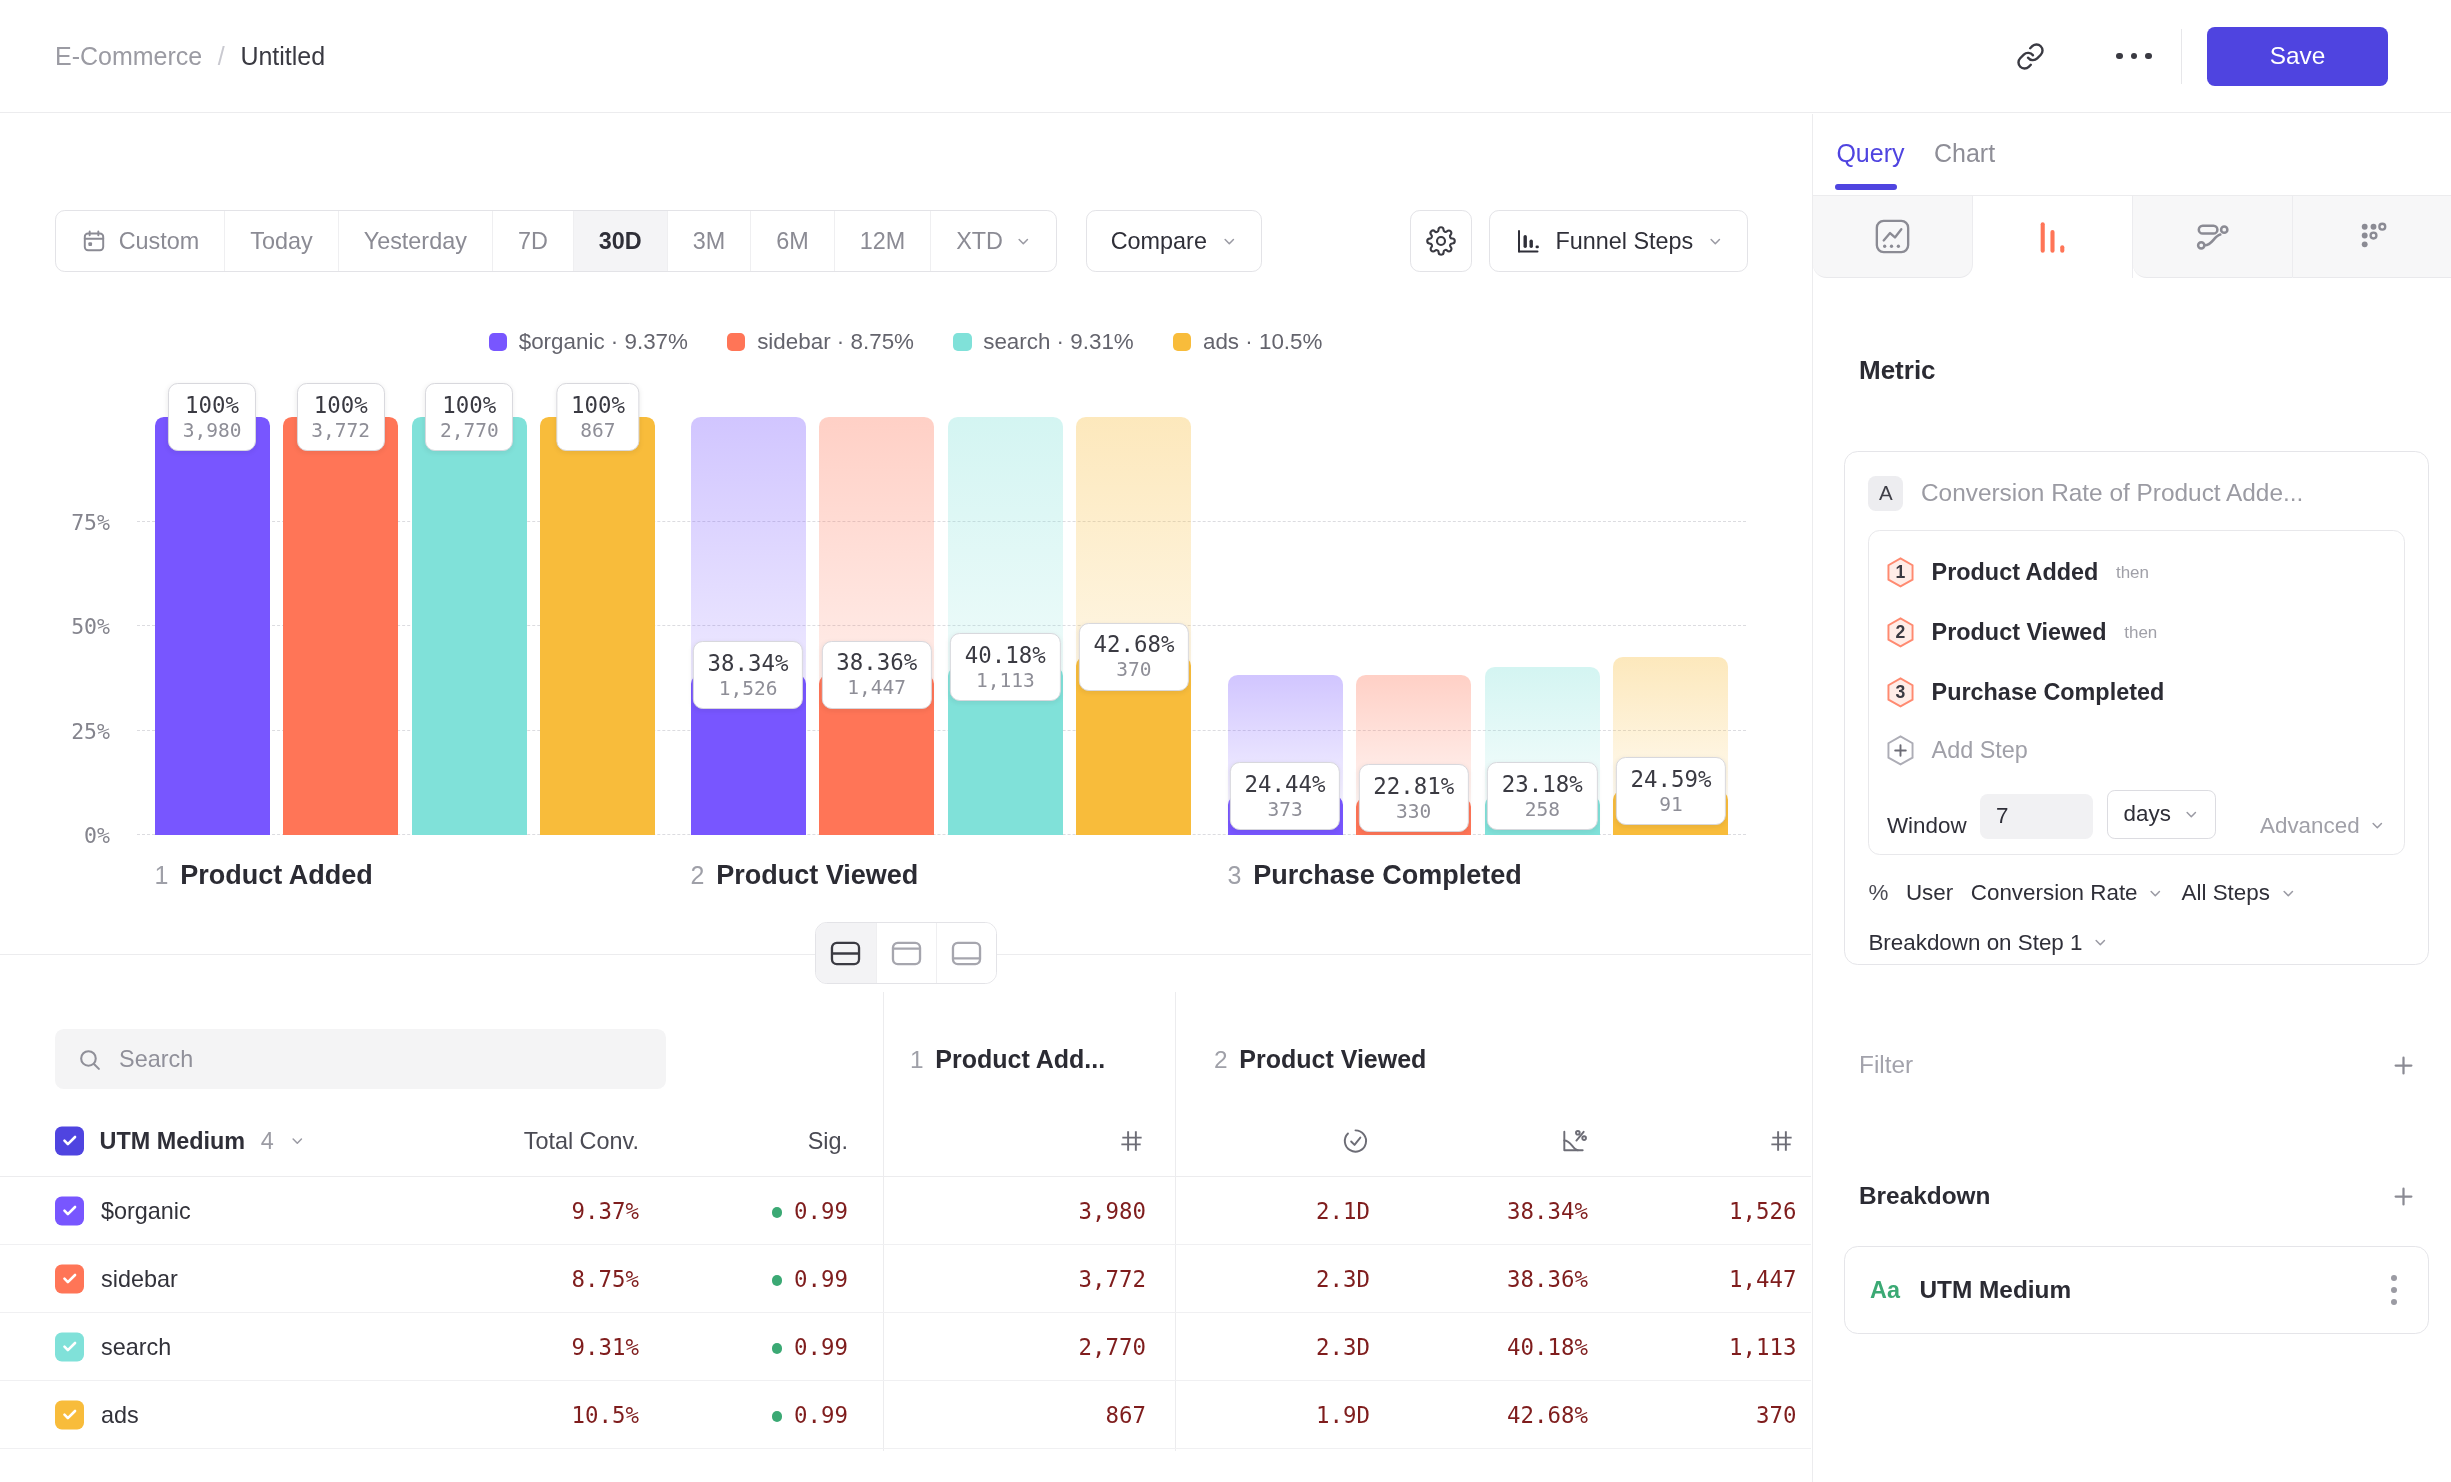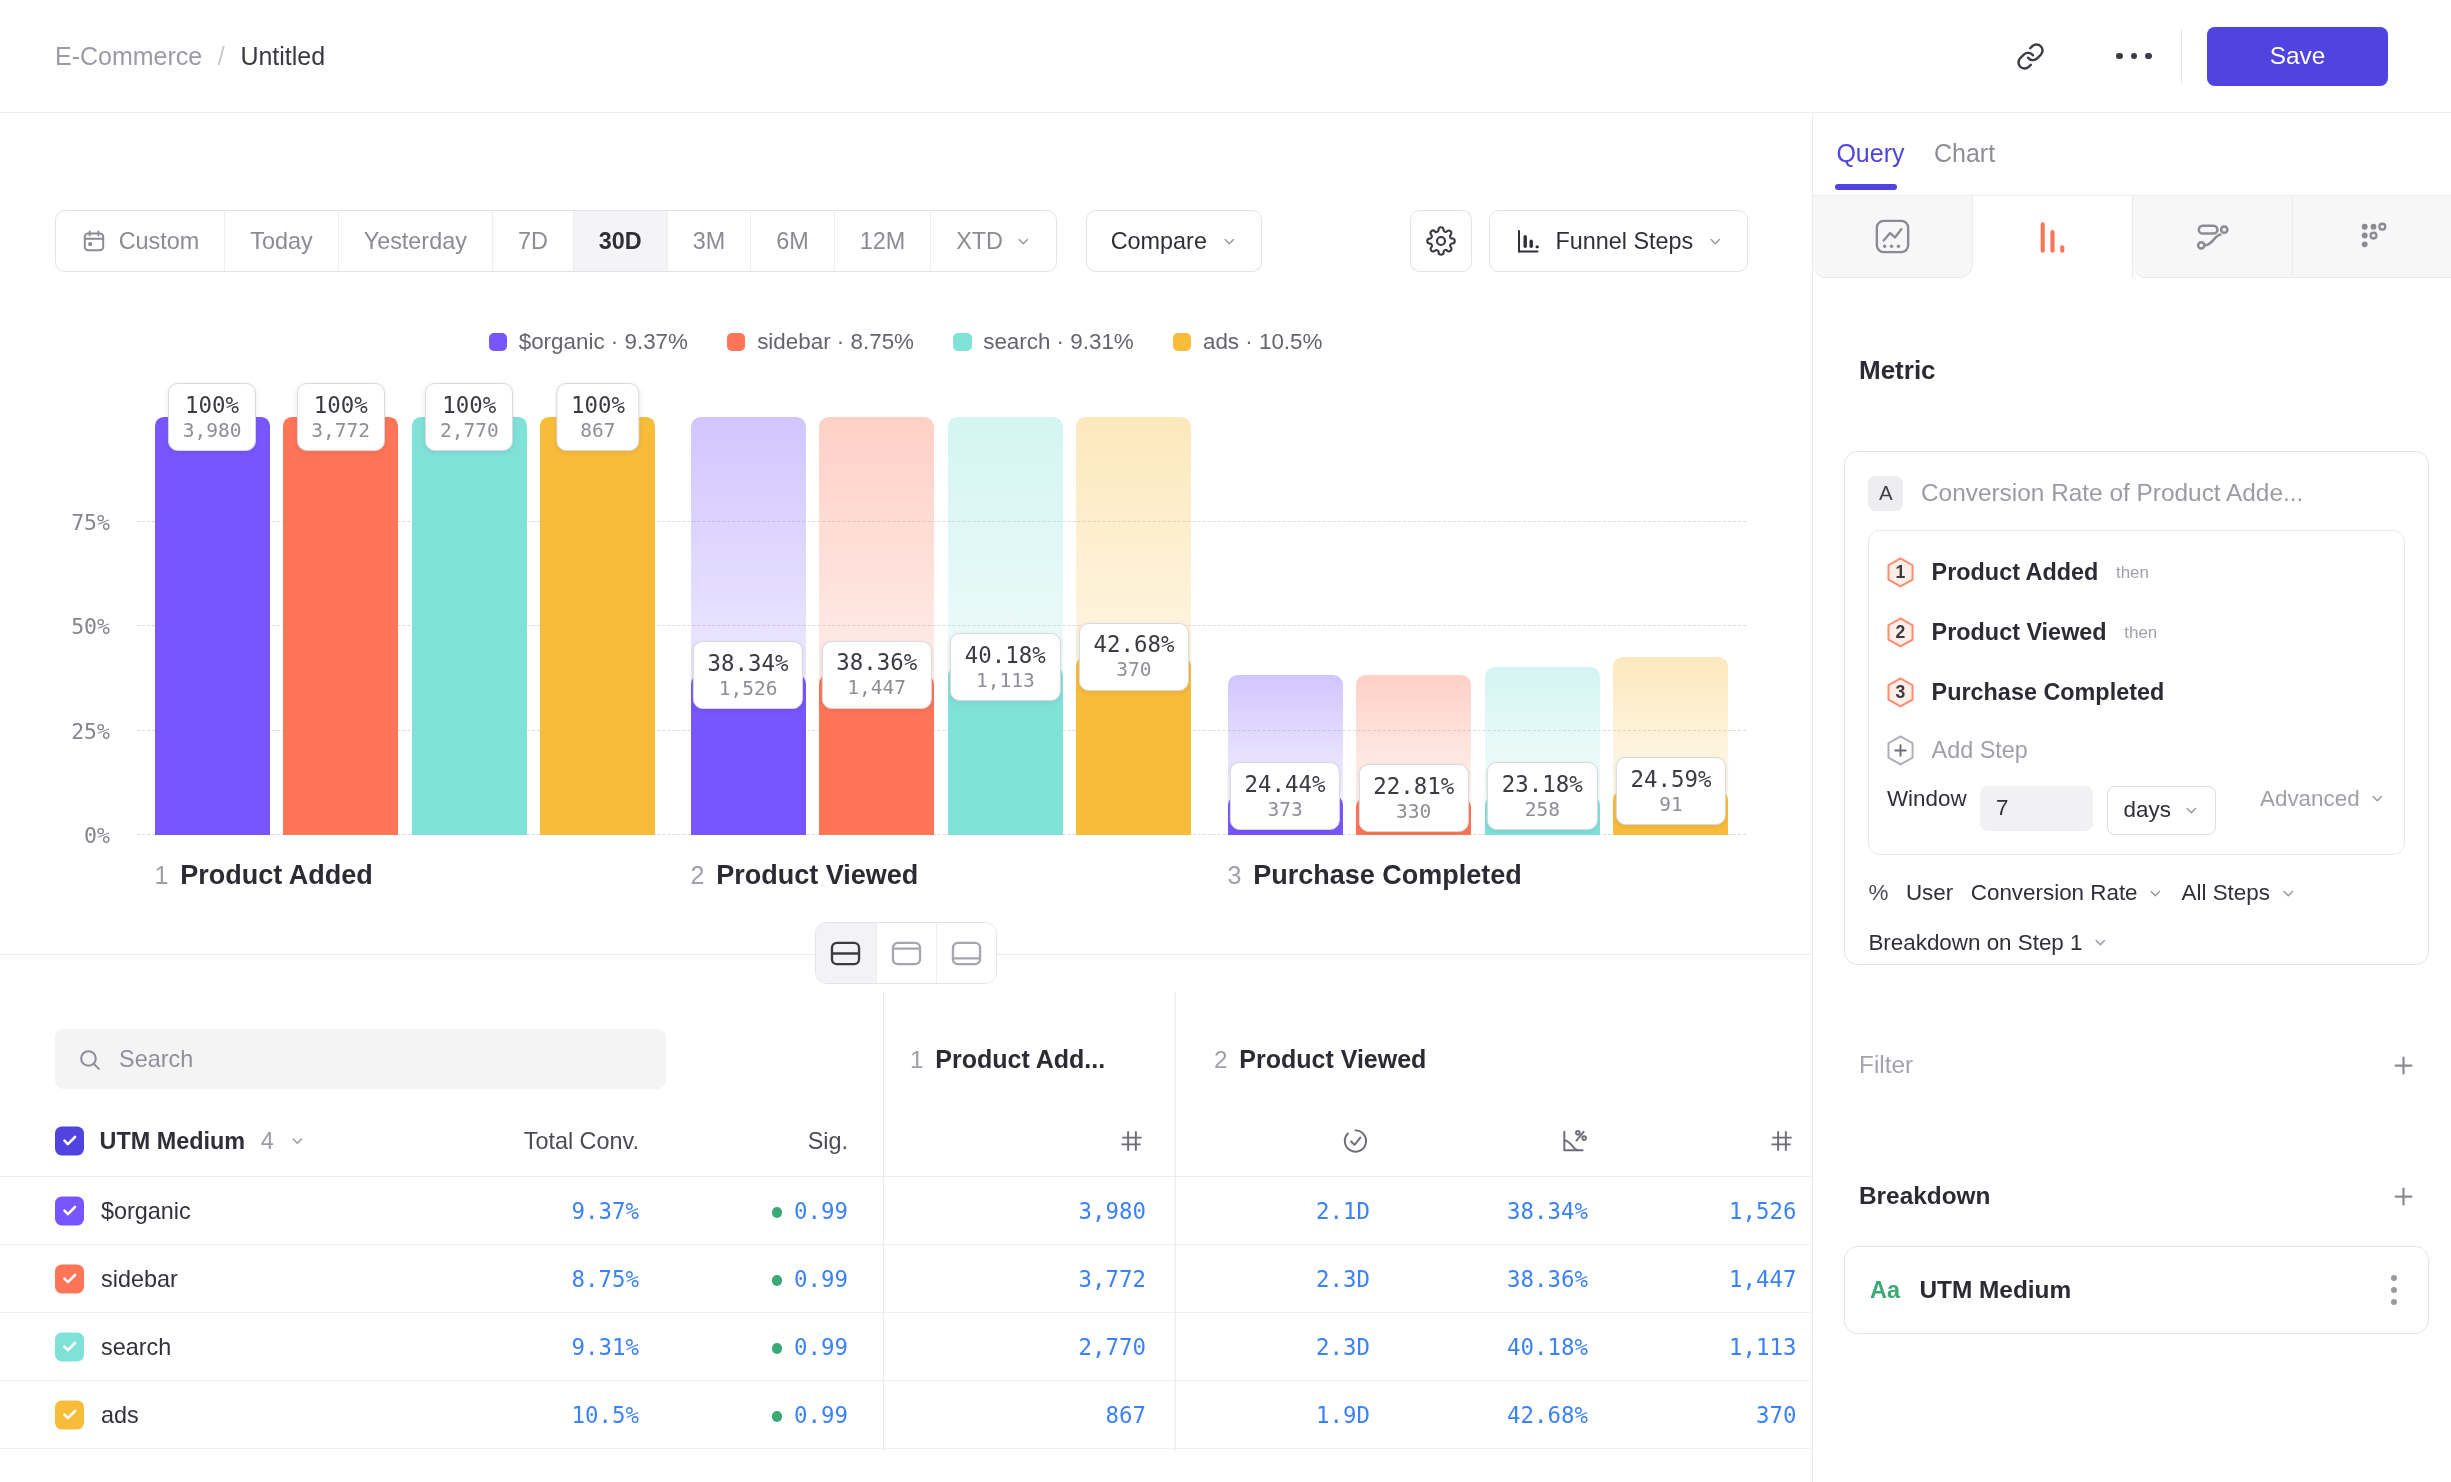--- a/index.html
+++ b/index.html
@@ -88,21 +88,21 @@
   .head-check svg,.row-check svg{width:19.5px;height:19.5px;}
   .group-head .g-lbl{font-size:23.4px;font-weight:700;color:#2f2f38;}
   .group-head .g-cnt{font-size:23.4px;color:#9b9ba3;}
   .hcell{position:absolute;top:50%;transform:translateY(-50%);font-size:23.4px;color:#4b4b54;font-weight:500;}
   .hicon{position:absolute;top:50%;transform:translateY(-50%);color:#6d6d76;}
   .hicon svg{width:29px;height:29px;display:block;}
   .t-rows{position:absolute;left:0;top:1063px;width:1811px;}
   .t-row{position:relative;width:100%;height:68px;border-bottom:1px solid #f0f0f2;}
   .row-check{position:absolute;left:55px;top:50%;transform:translateY(-50%);width:29px;height:29px;border-radius:6.8px;display:flex;align-items:center;justify-content:center;cursor:pointer;}
   .r-name{position:absolute;left:101px;top:50%;transform:translateY(-50%);font-size:23.4px;color:#32323a;}
-  .r-cell{position:absolute;top:50%;transform:translateY(-50%);font-family:var(--mono);font-size:22.4px;color:#3b82f6;white-space:nowrap;}
+  .r-cell{position:absolute;top:50%;transform:translateY(-50%);font-family:var(--mono);font-size:22.4px;color:#7f1d1d;white-space:nowrap;}
   .sig-dot{display:inline-block;width:10.7px;height:10.7px;border-radius:50%;margin-right:11.7px;vertical-align:1px;}
 
   
   .panel-tabs{position:absolute;left:0;top:0;width:100%;height:81px;}
   .ptab{position:absolute;top:25px;font-size:25px;cursor:pointer;}
   .ptab.q{left:23.4px;color:var(--accent);font-weight:500;}
   .ptab.c{left:121px;color:#8e8e97;}
   .ptab-underline{position:absolute;left:21.5px;top:70px;width:62px;height:5.9px;border-radius:2.9px;background:var(--accent);}
   .icon-tabs{position:absolute;left:0;top:81px;width:640px;height:82px;display:flex;border-top:1px solid var(--line);}
   .itab{width:160px;height:82px;display:flex;align-items:center;justify-content:center;background:#f7f7f8;border-bottom:1px solid #e9e9ec;border-right:1px solid #ececef;color:#8b8b94;cursor:pointer;}
@@ -117,21 +117,21 @@
   .m-badge{width:35px;height:35px;border-radius:7.8px;background:#ededf0;display:flex;align-items:center;justify-content:center;font-size:20.5px;font-weight:500;color:#3f3f47;flex:0 0 auto;}
   .m-title{font-size:24.4px;color:#9b9ba3;white-space:nowrap;overflow:hidden;}
   .steps-card{margin-top:17.6px;border:1px solid #e8e8eb;border-radius:11.7px;padding:11.7px 17.6px 15.6px;}
   .step-row{display:flex;align-items:center;gap:17.6px;height:60px;cursor:pointer;}
   .hexwrap{position:relative;width:27px;height:31px;flex:0 0 auto;}
   .hexwrap svg{position:absolute;inset:0;}
   .hexwrap .num{position:absolute;inset:0;display:flex;align-items:center;justify-content:center;font-size:17.6px;font-weight:700;color:#3a3a42;}
   .step-row .s-lbl{font-size:23.4px;font-weight:700;color:#2b2b33;}
   .step-row .s-suffix{font-size:17px;color:#a0a0a8;}
   .addstep-row{display:flex;align-items:center;gap:17.6px;height:55px;color:#a0a0a8;font-size:23.4px;cursor:pointer;}
-  .window-row{display:flex;align-items:flex-start;margin-top:7.8px;height:53px;gap:13.7px;}
+  .window-row{display:flex;align-items:flex-end;margin-top:7.8px;height:53px;gap:13.7px;}
   .window-row .w-lbl{font-size:22.4px;color:#2f2f38;}
   .w-input{width:113px;height:45px;background:#f1f1f3;border:none;outline:none;border-radius:7.8px;padding:0 15.6px;font-family:var(--sans);font-size:22.4px;color:#2f2f38;}
   .w-days{height:49px;padding:0 15.6px;border:1px solid #dcdce1;border-radius:7.8px;display:flex;align-items:center;gap:11.7px;font-size:22.4px;color:#2f2f38;cursor:pointer;background:#fff;}
   .w-adv{margin-left:auto;display:flex;align-items:center;gap:9.8px;font-size:22.4px;color:#a0a0a8;cursor:pointer;}
   .measure-row{display:flex;align-items:center;gap:17.6px;margin-top:25px;font-size:22.4px;color:#2f2f38;}
   .measure-row .seg{display:flex;align-items:center;gap:9.8px;cursor:pointer;white-space:nowrap;}
   .measure-row .sym{color:#4b4b54;}
   .breakon-row{display:flex;align-items:center;gap:9.8px;margin-top:23.4px;font-size:22.4px;color:#2f2f38;cursor:pointer;}
   .panel-row{position:absolute;left:46px;right:35px;display:flex;align-items:center;}
   .panel-row .plus{margin-left:auto;color:#8b8b94;cursor:pointer;}

